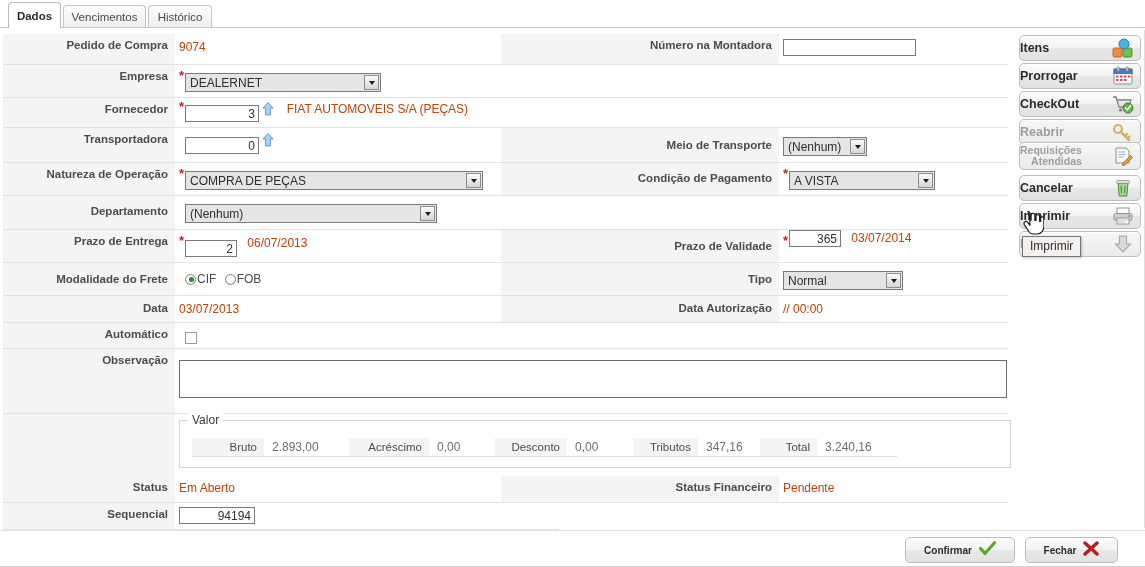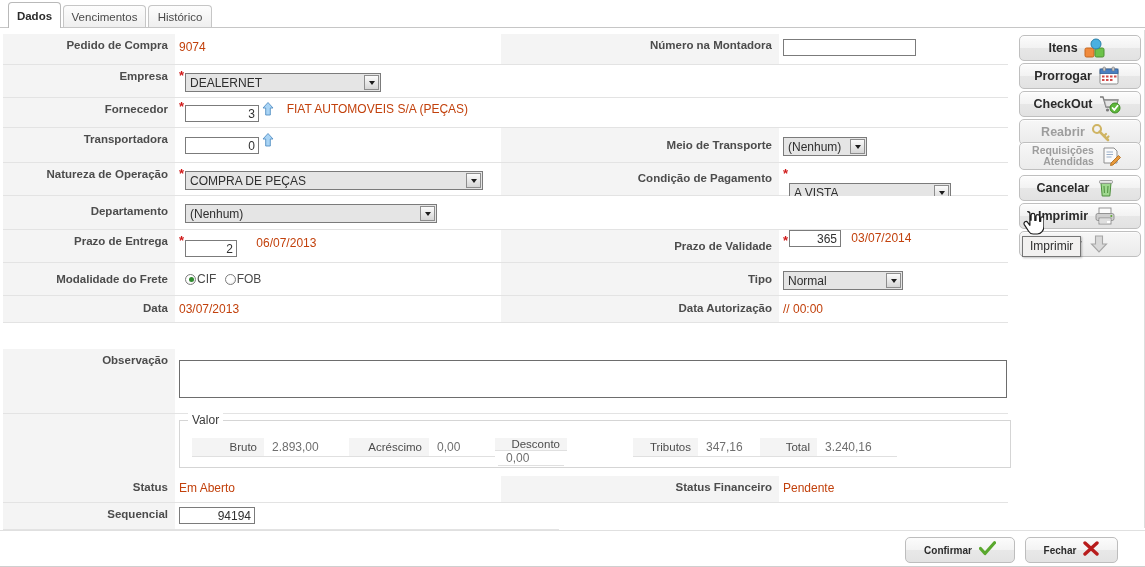--- a/index.html
+++ b/index.html
@@ -151,21 +151,21 @@
   }
 
   
   .sidepanel {
     position:absolute; left:1013px; top:30px; width:132px; height:500px;
   }
   .sidebtn {
     position:absolute; left:6px; width:122px; height:26px;
     border:1px solid #bfbfbf; border-radius:5px;
     background:linear-gradient(to bottom,#fcfcfc 0%,#f2f2f2 50%,#e7e7e7 51%,#e2e2e2 100%);
-    display:flex; align-items:center; justify-content:center;
+    display:flex; align-items:center; justify-content:space-between;
     padding-right:6px;
     box-shadow:0 1px 0 rgba(255,255,255,0.7) inset;
   }
   .sidebtn .sb-label {
     font-size:12.5px; font-weight:bold; color:#2b2b2b; margin-right:6px;
     text-align:right; line-height:11px;
   }
   .sidebtn.disabled .sb-label { color:#9d9d9d; }
   .sidebtn.disabled { background:linear-gradient(to bottom,#f7f7f7,#ebebeb); }
   .sidebtn .sb-icon { width:22px; height:20px; flex:0 0 22px; }
@@ -291,21 +291,21 @@
         <div class="sel" style="width:298px; margin-left:6px; margin-top:8px;">
           <span class="selval">COMPRA DE PEÇAS</span>
           <span class="arrowbox">
               <i></i>
             </span>
         </div>
       </div>
       <div class="lbl l2" style="padding-top:9px;">Condição de Pagamento</div>
       <div class="fieldarea f2" style="width:220px;">
         <span class="req" style="left:0; top:4px;">*</span>
-        <div class="sel" style="width:162px; margin-left:6px; margin-top:20px;">
+        <div class="sel" style="width:146px; margin-left:6px; margin-top:8px;">
           <span class="selval">A VISTA</span>
           <span class="arrowbox">
               <i></i>
             </span>
         </div>
       </div>
     </div>
 
     <div class="row" style="top:168px; height:34px;">
       <div class="lbl l1" style="padding-top:9px;">Departamento</div>
@@ -317,21 +317,21 @@
             </span>
         </div>
       </div>
     </div>
 
     <div class="row" style="top:202px; height:33px;">
       <div class="lbl l1">Prazo de Entrega</div>
       <div class="fieldarea f1" style="width:300px;">
         <span class="req" style="left:0; top:4px;">*</span>
         <input class="txt num" style="width: 52px; margin-left: 6px; margin-top: 10px;" value="2">
-        <span class="ro" style="margin-left:16px;">06/07/2013</span>
+        <span class="ro" style="margin-left:7px;">06/07/2013</span>
       </div>
       <div class="lbl l2" style="padding-top:10px;">Prazo de Validade</div>
       <div class="fieldarea f2" style="width:220px;">
         <span class="req" style="left:0; top:4px;">*</span>
         <input class="txt num" style="width: 52px; margin-left: 6px; " value="365">
         <span class="ro" style="margin-left:7px;">03/07/2014</span>
       </div>
     </div>
 
     <div class="row" style="top:235px; height:33px;">
@@ -361,20 +361,26 @@
       <div class="lbl l1" style="padding-top:6px;">Data</div>
       <div class="fieldarea f1" style="padding-top:6px;">
         <span class="ro">03/07/2013</span>
       </div>
       <div class="lbl l2" style="padding-top:6px;">Data Autorização</div>
       <div class="fieldarea f2" style="padding-top:6px;">
         <span class="ro">// 00:00</span>
       </div>
     </div>
 
+    <div class="row" style="top:295px; height:26px;">
+      <div class="lbl l1" style="padding-top:5px;">Automático</div>
+      <div class="fieldarea f1" style="padding-top:7px; padding-left:6px;">
+        <span class="chk"></span>
+      </div>
+    </div>
 
     <div class="row" style="top:321px; height:65px;">
       <div class="lbl l1" style="padding-top:5px;">Observação</div>
       <div class="fieldarea f1" style="padding-top:11px;">
         <textarea class="obs" style=""></textarea>
       </div>
     </div>
 
     <div class="row" style="top:386px; height:62px; border-bottom:none;">
       <div class="lbl l1" style="height:62px;"></div>
@@ -382,21 +388,21 @@
         <div class="valorlegend">Valor</div>
 
         <div class="vcell" style="left:12px;">
           <div class="vlabel" style="width:72px;">Bruto</div>
           <div class="vval" style="width:85px;">2.893,00</div>
         </div>
         <div class="vcell" style="left:169px;">
           <div class="vlabel" style="width:80px;">Acréscimo</div>
           <div class="vval" style="width:66px;">0,00</div>
         </div>
-        <div class="vcell" style="left:315px;flex-direction:column;">
+        <div class="vcell" style="left:315px;">
           <div class="vlabel" style="width:72px;">Desconto</div>
           <div class="vval" style="width:66px;">0,00</div>
         </div>
         <div class="vcell" style="left:453px;">
           <div class="vlabel" style="width:65px;">Tributos</div>
           <div class="vval" style="width:62px;">347,16</div>
         </div>
         <div class="vcell" style="left:580px;">
           <div class="vlabel" style="width:57px;">Total</div>
           <div class="vval" style="width:80px;">3.240,16</div>

